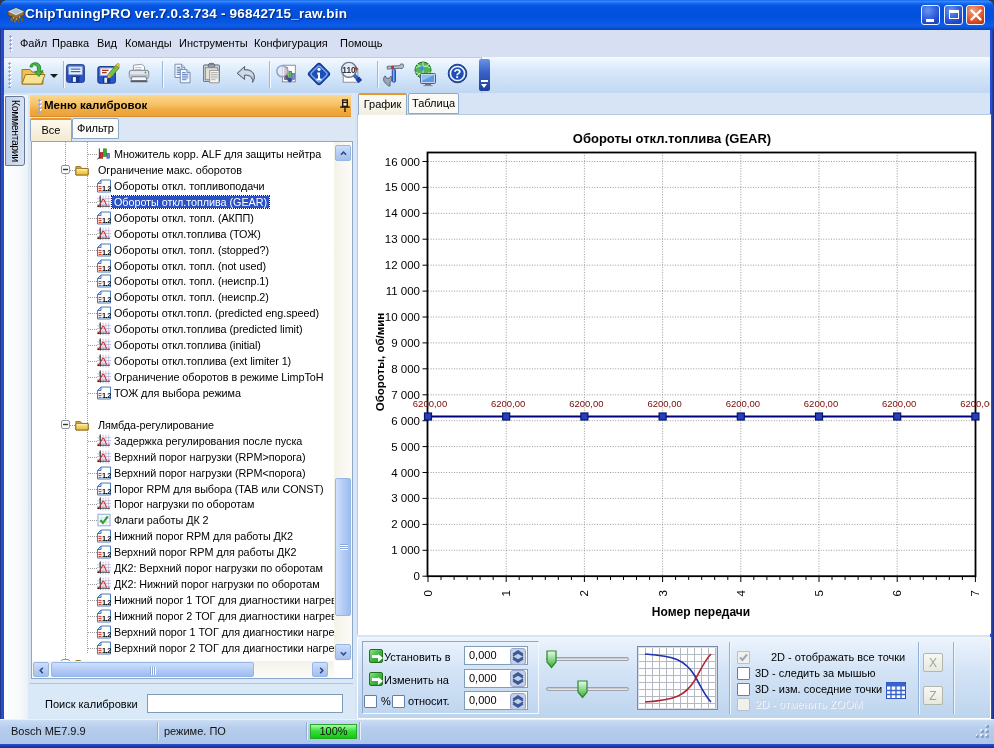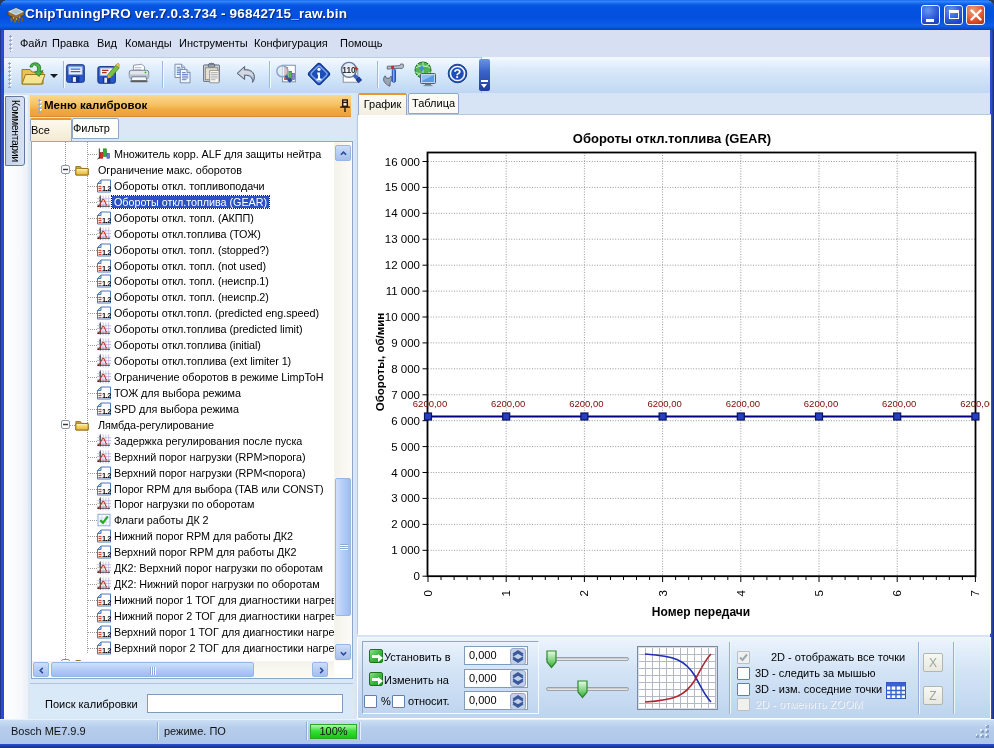--- a/index.html
+++ b/index.html
@@ -31,21 +31,21 @@
 #client{left:4px;top:93px;width:986px;height:626px;background:#d6e4f5}
 
 #cstrip{left:0;top:2px;width:24px;height:624px;background:linear-gradient(90deg,#fefefe,#f6f9fc 70%,#eaf0f8)}
 #ctab{left:1px;top:1px;width:20px;height:70px;border:1px solid #62789c;background:linear-gradient(90deg,#c2cfe4,#d8e2f2);border-radius:0 3px 3px 0;overflow:hidden}
 #ctab span{position:absolute;left:4px;top:3px;font-size:10.5px;letter-spacing:-0.4px;color:#000;writing-mode:vertical-rl}
 
 #lpanel{left:24px;top:0;width:327px;height:626px;background:#dce7f6}
 #lphead{left:2px;top:2px;width:321px;height:22px;background:linear-gradient(180deg,#fbd88e 0%,#f6c266 45%,#f0ab42 70%,#eda03a 100%);border-bottom:1px solid #d98e2e}
 #lphead b{position:absolute;left:14px;top:4px;font-size:11.5px}
 #pin{left:309px;top:4px;width:12px;height:14px}
-.ltab{top:25px;height:23px;font-size:11px;}
+.ltab{top:25px;height:23px;font-size:11px;text-align:center}
 #ltab1{left:2px;width:42px;background:linear-gradient(180deg,#fdf9ee,#f3ead2);border:1px solid #90a8c8;border-bottom:none;border-top:2px solid #e8962e;border-radius:2px 2px 0 0;padding-top:4px;z-index:2}
 #ltab2{left:44px;width:47px;height:21px;background:#fdfdfa;border:1px solid #90a8c8;border-radius:2px 2px 0 0;padding-top:3px}
 
 #treebox{left:3px;top:48px;width:322px;height:538px;border:1px solid #8aa8cc;background:#fff}
 #tree{left:0;top:0;width:303px;height:519px;overflow:hidden}
 .trow{position:absolute;height:16px;font-size:10.8px;letter-spacing:-0.05px;white-space:nowrap}
 .trow .lbl{position:absolute;top:2px}
 .ticon13{position:absolute;width:14px;height:14px;top:1px}
 .sel{background:#2a52c6;color:#fff;outline:1px dotted #10204a}
 .sbtn{border:1px solid #95b7e6;border-radius:2px;background:linear-gradient(180deg,#cfdefa,#b8cdf2 50%,#a6bfec)}
@@ -464,27 +464,20 @@
               <use href="#i-curve"></use>
             </svg>
             <span class="lbl" style="left:82px">Ограничение оборотов в режиме LimpToH</span>
           </div>
 <div class="trow" style="left:0;top:243px;width:303px">
             <div class="hdots" style="left:56px;width:9px"></div>
             <svg class="ticon13" style="left:65px">
               <use href="#i-12"></use>
             </svg>
             <span class="lbl" style="left:82px">ТОЖ для выбора режима</span>
-          </div>
-<div class="trow" style="left:0;top:259px;width:303px">
-            <div class="hdots" style="left:56px;width:9px"></div>
-            <svg class="ticon13" style="left:65px">
-              <use href="#i-12"></use>
-            </svg>
-            <span class="lbl" style="left:82px">SPD для выбора режима</span>
           </div>
 <div class="trow" style="left:0;top:275px;width:303px">
             <div class="hdots" style="left:36px;width:10px"></div>
             <svg class="minus" viewBox="0 0 9 9">
               <rect x="0.5" y="0.5" width="8" height="8" rx="1.5" fill="#fdfdfd" stroke="#8894a8"></rect>
               <rect x="2" y="3.8" width="5" height="1.4" fill="#333"></rect>
             </svg>
             <svg class="ticon13" style="left:43px">
               <use href="#i-folder"></use>
             </svg>

